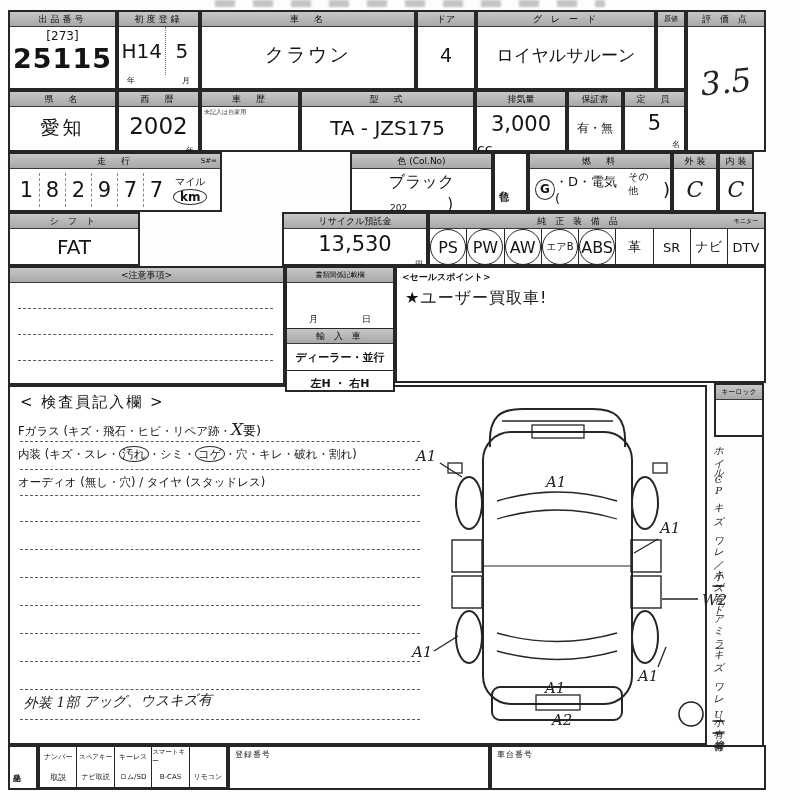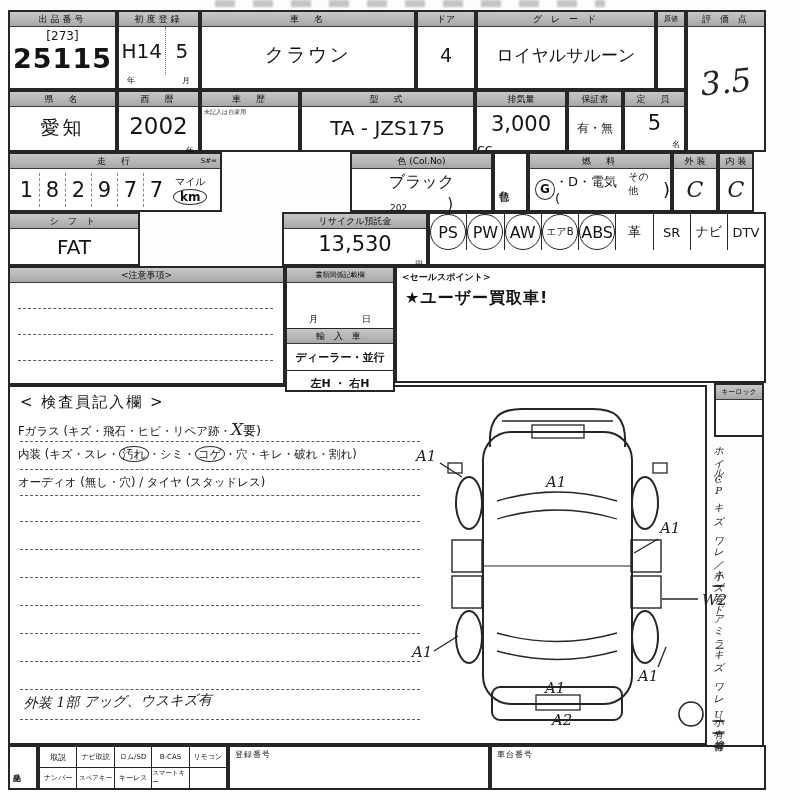--- a/index.html
+++ b/index.html
@@ -147,20 +147,24 @@
   <div class="c" style="left:8px;top:212px;width:132px;height:54px">
     <div class="h">シ フ ト</div>
     <div class="v" style="height:36px;font-size:20px">FAT</div>
   </div>
   <div class="c" style="left:282px;top:212px;width:146px;height:54px">
     <div class="h hsm">リサイクル預託金</div>
     <div class="v" style="height:30px;font-size:21px">13,530</div>
     <div style="text-align:right;font-size:8px;padding-right:3px">円</div>
   </div>
   <div class="c" style="left:428px;top:212px;width:338px;height:54px">
+    <div style="display:flex">
+      <div class="h" style="flex:1">純 正 装 備 品</div>
+      <div class="h hsm" style="width:36px;font-size:6px">モニター</div>
+    </div>
     <div style="display:flex;height:36px">
       <div class="eq">
           <span class="eqc">PS</span>
         </div>
       <div class="eq">
           <span class="eqc">PW</span>
         </div>
       <div class="eq">
           <span class="eqc">AW</span>
         </div>
@@ -189,21 +193,21 @@
     <div style="display:flex;justify-content:space-around;font-size:9px;border-bottom:1.6px solid #26262a;padding-bottom:2px">
       <span>月</span>
       <span>日</span>
     </div>
     <div class="h">輸 入 車</div>
     <div class="v" style="height:26px;font-size:11px;font-weight:bold;border-bottom:1.6px solid #26262a">ディーラー・並行</div>
     <div class="v" style="height:24px;font-size:11px;font-weight:bold">左H ・ 右H</div>
   </div>
   <div class="c" style="left:395px;top:266px;width:371px;height:117px">
     <div style="font-size:9px;font-weight:bold;padding:3px 0 0 5px">&lt;セールスポイント&gt;</div>
-    <div style="font-size:16px;font-weight:bold;padding:4px 0 0 8px;letter-spacing:1px">★ユーザー買取車!</div>
+    <div style="font-size:16px;font-weight:normal;padding:4px 0 0 8px;letter-spacing:1px">★ユーザー買取車!</div>
   </div>
 
   <div class="c" style="left:8px;top:385px;width:699px;height:360px">
     <div style="position:absolute;left:10px;top:6px;font-size:15px;font-weight:normal;letter-spacing:2px">&lt; 検査員記入欄 &gt;</div>
     <div style="position:absolute;left:8px;top:32px;font-size:11.5px;white-space:nowrap">
       <span>Fガラス (キズ・飛石・ヒビ・リペア跡・</span><span class="hand" style="font-size:17px">X</span><span style="font-size:13px">要)</span>
     </div>
     <div class="dash" style="left:10px;top:54px;width:400px"></div>
     <div style="position:absolute;left:8px;top:60px;font-size:11.5px;white-space:nowrap">
       <span>内装 (キズ・スレ・</span><span class="circ" style="padding:0 2px">汚れ</span><span>・シミ・</span><span class="circ" style="padding:0 2px">コゲ</span><span>・穴・キレ・破れ・割れ)</span>
@@ -271,34 +275,34 @@
   </div>
   <div style="position:absolute;left:762px;top:383px;height:362px;border-left:2px solid #26262a"></div>
   <div class="hand vert" style="position:absolute;left:712px;top:440px;height:302px;font-size:10px;line-height:13px;z-index:6">
     <span>ホイル・CPキズ ワレ／</span><span>小キズ</span><span class="circ">有</span><span>　ドアミラーキズ ワレ</span><span>　小U</span><span class="circ">有</span><span>　補修</span><span class="circ">有</span>
   </div>
 
   <div class="c" style="left:8px;top:745px;width:30px;height:45px">
     <div class="v vert" style="height:100%;font-size:8px">発送品</div>
   </div>
   <div class="c" style="left:38px;top:745px;width:190px;height:45px;display:flex;flex-direction:column">
+    <div style="flex:1;display:flex">
+      <div class="v" style="flex:1;font-size:7px;border-right:1.5px solid #26262a">ナンバー</div>
+      <div class="v" style="flex:1;font-size:6.5px;border-right:1.5px solid #26262a">スペアキー</div>
+      <div class="v" style="flex:1;font-size:7px;border-right:1.5px solid #26262a">キーレス</div>
+      <div class="v" style="flex:1;font-size:6.5px;border-right:1.5px solid #26262a">スマートキー</div>
+      <div style="flex:1"></div>
+    </div>
     <div style="flex:1;display:flex;border-bottom:1.5px solid #26262a">
       <div class="v" style="flex:1;font-size:8px;border-right:1.5px solid #26262a">取説</div>
       <div class="v" style="flex:1;font-size:7px;border-right:1.5px solid #26262a">ナビ取説</div>
       <div class="v" style="flex:1;font-size:7px;border-right:1.5px solid #26262a">ロム/SD</div>
       <div class="v" style="flex:1;font-size:7px;border-right:1.5px solid #26262a">B-CAS</div>
       <div class="v" style="flex:1;font-size:7px">リモコン</div>
     </div>
-    <div style="flex:1;display:flex">
-      <div class="v" style="flex:1;font-size:7px;border-right:1.5px solid #26262a">ナンバー</div>
-      <div class="v" style="flex:1;font-size:6.5px;border-right:1.5px solid #26262a">スペアキー</div>
-      <div class="v" style="flex:1;font-size:7px;border-right:1.5px solid #26262a">キーレス</div>
-      <div class="v" style="flex:1;font-size:6.5px;border-right:1.5px solid #26262a">スマートキー</div>
-      <div style="flex:1"></div>
-    </div>
   </div>
   <div class="c" style="left:228px;top:745px;width:262px;height:45px">
     <div style="font-size:8px;padding:2px 0 0 5px;letter-spacing:1px">登録番号</div>
   </div>
   <div class="c" style="left:490px;top:745px;width:276px;height:45px">
     <div style="font-size:8px;padding:2px 0 0 5px;letter-spacing:1px">車台番号</div>
   </div>
 </div>
 
 </body></html>

